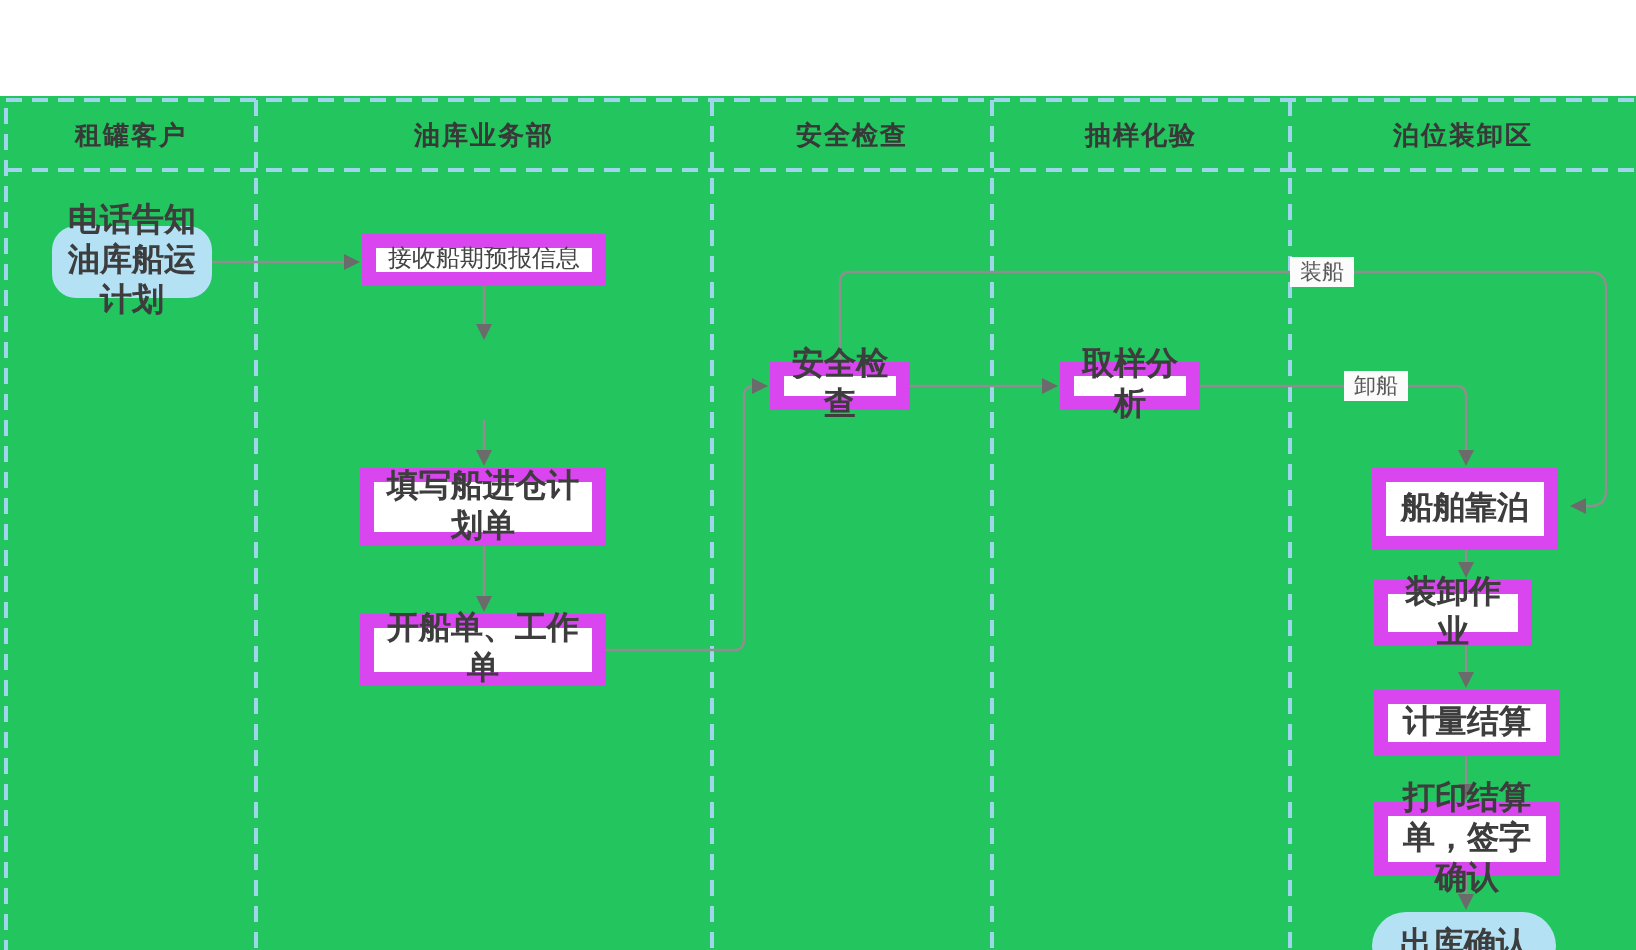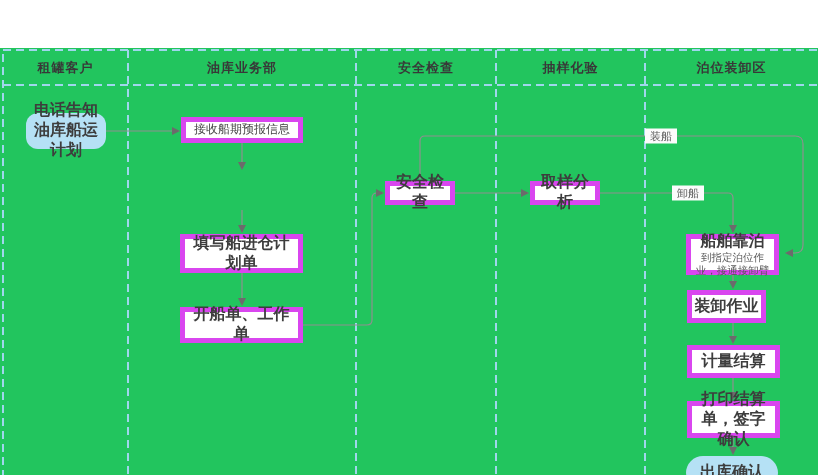--- a/index.html
+++ b/index.html
@@ -15,21 +15,21 @@
     display:flex;align-items:center;justify-content:center;
     font-weight:bold;font-size:13px;color:#383838;letter-spacing:1px;
   }
   #lh1{left:3px;width:125px;}
   #lh2{left:128px;width:228px;}
   #lh3{left:356px;width:140px;}
   #lh4{left:496px;width:149px;}
   #lh5{left:645px;width:173px;}
   .node{
     position:absolute;box-sizing:border-box;
-    border:5px solid #d946ef;background:#ffffff;
+    border:7px solid #d946ef;background:#ffffff;
     display:flex;flex-direction:column;align-items:center;justify-content:center;
     text-align:center;color:#3d3d3d;padding:1px 2px;
   }
   .node .t{font-weight:bold;font-size:16px;line-height:1.25;}
   .node .t-reg{font-weight:normal;font-size:12px;line-height:1.2;color:#444444;}
   .node .s{font-weight:normal;font-size:10.5px;line-height:1.2;color:#5a5a5a;}
   .pill{border:none;background:#b5e1f5;border-radius:12px;}
   #n-start{left:26px;top:65px;width:80px;height:36px;}
   #n-receive{left:181px;top:69px;width:122px;height:26px;}
   #n-forecast{left:180px;top:123px;width:123px;height:39px;}
@@ -112,21 +112,20 @@
   <div class="node" id="n-safety">
     <span class="t">安全检查</span>
   </div>
 
   <div class="node" id="n-sampling">
     <span class="t">取样分析</span>
   </div>
 
   <div class="node" id="n-berthing">
     <span class="t">船舶靠泊</span>
-    <span class="s">到指定泊位作业，接通接卸臂</span>
   </div>
 
   <div class="node" id="n-loading">
     <span class="t">装卸作业</span>
   </div>
 
   <div class="node" id="n-print">
     <span class="t">打印结算单，签字确认</span>
   </div>
 

